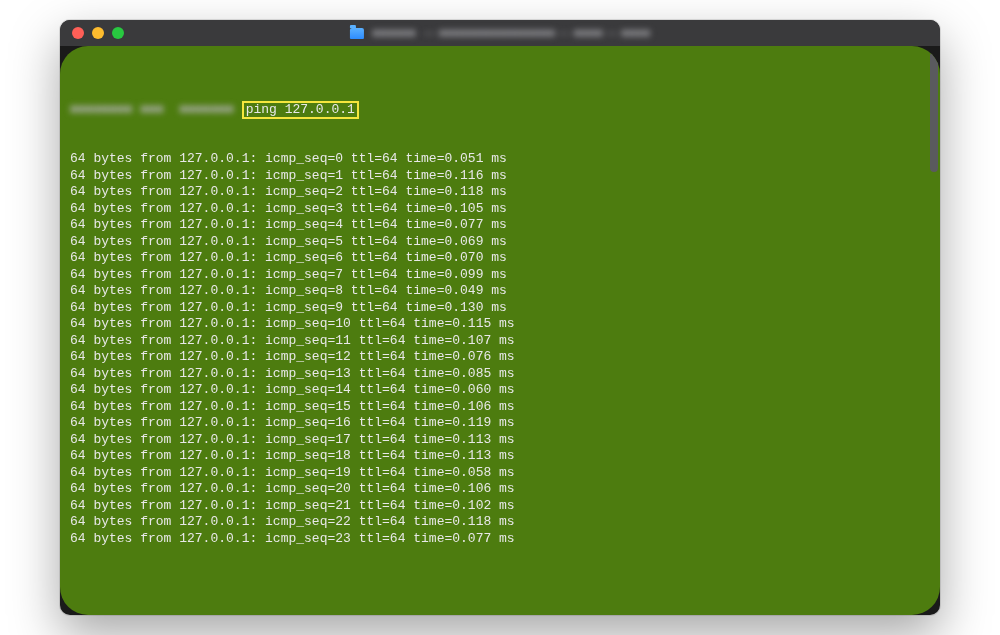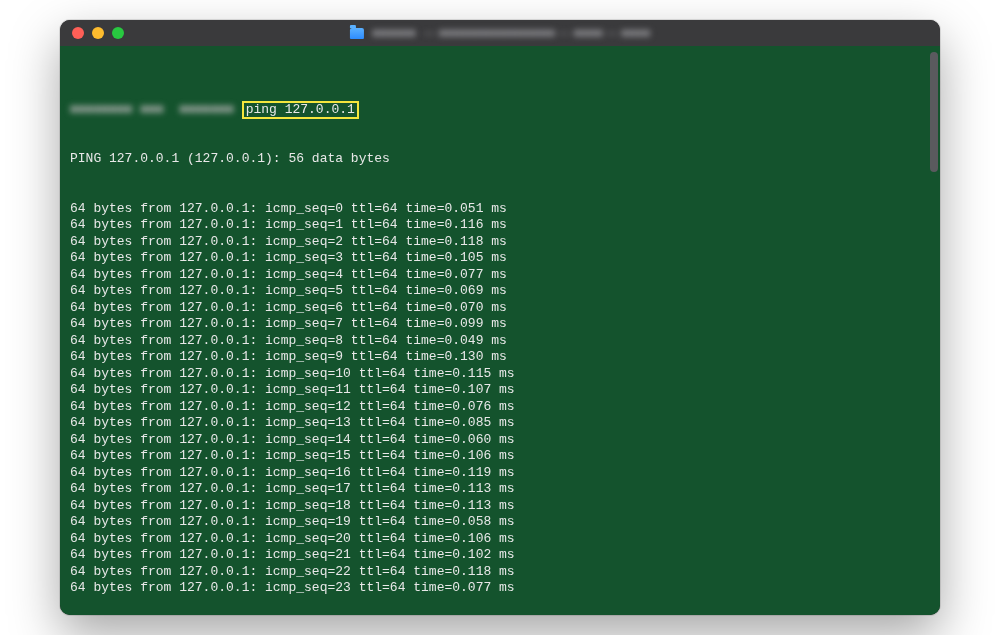--- a/index.html
+++ b/index.html
@@ -64,29 +64,30 @@
       background: #5ab0ff;
       border-radius: 1px 1px 0 0;
     }
     .blur {
       filter: blur(3px);
       color: #9a9a9e;
       user-select: none;
     }
     .terminal {
       flex: 1;
-      background: #14532d;
+      background: #4d7c0f;
       padding: 6px 10px;
       font-family: "Menlo", "Consolas", "Liberation Mono", monospace;
       font-size: 13px;
       line-height: 16.5px;
       color: #e8e8e8;
       white-space: pre;
       overflow: hidden;
       position: relative;
+      border-radius: 28px;
     }
     .line { display: block; }
     .prompt-blur {
       display: inline-block;
       filter: blur(3px);
       color: #b0b0b0;
       user-select: none;
     }
     .hl {
       border: 2px solid #f5e63d;
@@ -118,21 +119,20 @@
     <div class="title-center">
       <span class="folder-icon"></span>
       <span class="blur">■■■■■■</span>
       <span class="blur">— ■■■■■■■■■■■■■■■■ — ■■■■ — ■■■■</span>
     </div>
   </div>
 
   <div class="terminal">
     <div class="scrollbar"></div>
     <span class="line"><span class="prompt-blur">■■■■■■■■ ■■■  ■■■■■■■ </span><span class="hl">ping 127.0.0.1</span></span>
-    <span class="line">PING 127.0.0.1 (127.0.0.1): 56 data bytes</span>
     <div id="replies"><span class="line">64 bytes from 127.0.0.1: icmp_seq=0 ttl=64 time=0.051 ms</span><span class="line">64 bytes from 127.0.0.1: icmp_seq=1 ttl=64 time=0.116 ms</span><span class="line">64 bytes from 127.0.0.1: icmp_seq=2 ttl=64 time=0.118 ms</span><span class="line">64 bytes from 127.0.0.1: icmp_seq=3 ttl=64 time=0.105 ms</span><span class="line">64 bytes from 127.0.0.1: icmp_seq=4 ttl=64 time=0.077 ms</span><span class="line">64 bytes from 127.0.0.1: icmp_seq=5 ttl=64 time=0.069 ms</span><span class="line">64 bytes from 127.0.0.1: icmp_seq=6 ttl=64 time=0.070 ms</span><span class="line">64 bytes from 127.0.0.1: icmp_seq=7 ttl=64 time=0.099 ms</span><span class="line">64 bytes from 127.0.0.1: icmp_seq=8 ttl=64 time=0.049 ms</span><span class="line">64 bytes from 127.0.0.1: icmp_seq=9 ttl=64 time=0.130 ms</span><span class="line">64 bytes from 127.0.0.1: icmp_seq=10 ttl=64 time=0.115 ms</span><span class="line">64 bytes from 127.0.0.1: icmp_seq=11 ttl=64 time=0.107 ms</span><span class="line">64 bytes from 127.0.0.1: icmp_seq=12 ttl=64 time=0.076 ms</span><span class="line">64 bytes from 127.0.0.1: icmp_seq=13 ttl=64 time=0.085 ms</span><span class="line">64 bytes from 127.0.0.1: icmp_seq=14 ttl=64 time=0.060 ms</span><span class="line">64 bytes from 127.0.0.1: icmp_seq=15 ttl=64 time=0.106 ms</span><span class="line">64 bytes from 127.0.0.1: icmp_seq=16 ttl=64 time=0.119 ms</span><span class="line">64 bytes from 127.0.0.1: icmp_seq=17 ttl=64 time=0.113 ms</span><span class="line">64 bytes from 127.0.0.1: icmp_seq=18 ttl=64 time=0.113 ms</span><span class="line">64 bytes from 127.0.0.1: icmp_seq=19 ttl=64 time=0.058 ms</span><span class="line">64 bytes from 127.0.0.1: icmp_seq=20 ttl=64 time=0.106 ms</span><span class="line">64 bytes from 127.0.0.1: icmp_seq=21 ttl=64 time=0.102 ms</span><span class="line">64 bytes from 127.0.0.1: icmp_seq=22 ttl=64 time=0.118 ms</span><span class="line">64 bytes from 127.0.0.1: icmp_seq=23 ttl=64 time=0.077 ms</span></div>
     
     
     
     
     
   </div>
 </div>
 
 </body></html>

